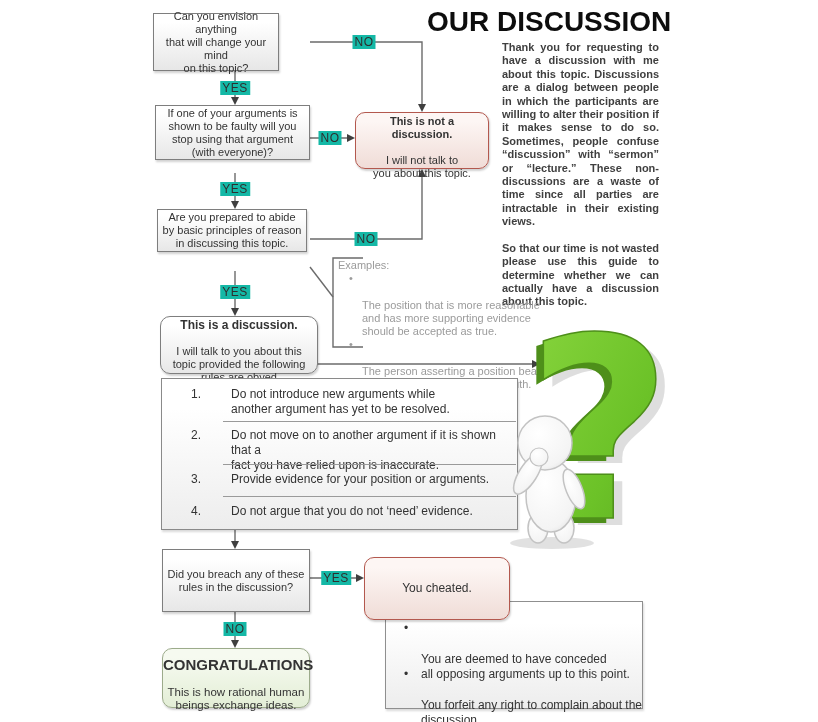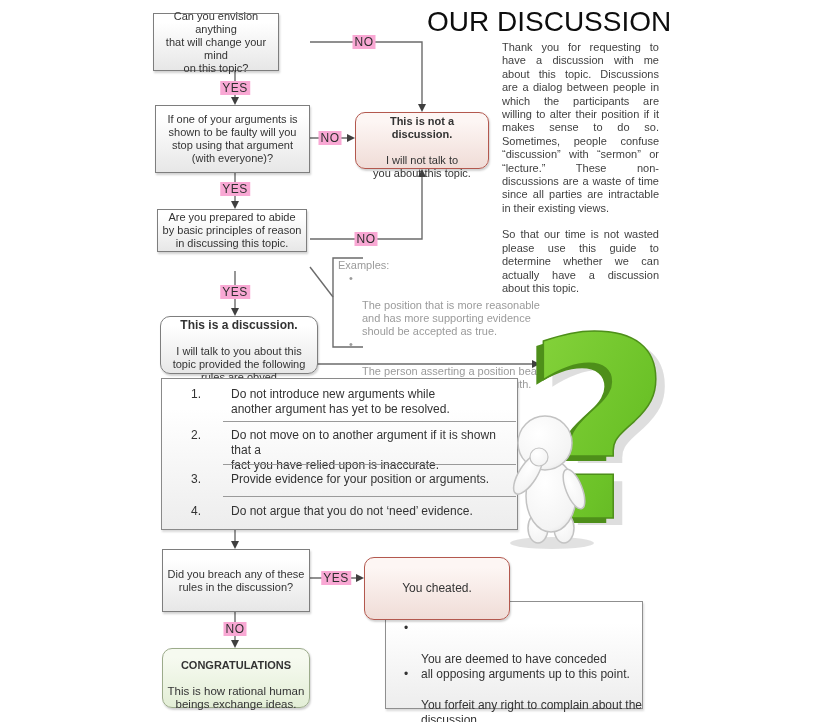--- a/index.html
+++ b/index.html
@@ -16,29 +16,29 @@
     font-size:11px;line-height:13px;color:#333;
     box-shadow:1px 1.5px 2px rgba(0,0,0,0.18);
   }
   .box .txt{white-space:pre-line;width:100%;padding:0 4px;}
   .rounded{border-radius:10px;}
   .stop{border:1.5px solid #b3584e;background:linear-gradient(#fdf6f4 15%,#f0dcd7);}
   .go{border:1.5px solid #9cab8b;background:linear-gradient(#f6faf0 15%,#e3eed6);}
   .bold{font-weight:bold;}
   .lbl{
     position:absolute;z-index:4;transform:translate(-50%,-50%);
-    background:#f9a8d4;padding:0 2px;font-size:12px;letter-spacing:0.5px;color:#2e2e2e;
+    background:#14b8a6;padding:0 2px;font-size:12px;letter-spacing:0.5px;color:#2e2e2e;
   }
   #page-title{
     position:absolute;left:427px;top:6px;z-index:2;white-space:nowrap;
-    font-size:28px;font-weight:normal;color:#0d0d0d;letter-spacing:0px;
+    font-size:28px;font-weight:bold;color:#0d0d0d;letter-spacing:0px;
   }
   #intro{
     position:absolute;left:502px;top:41px;width:157px;z-index:2;
-    font-size:11px;line-height:13.4px;text-align:justify;color:#3f3f3f;
+    font-size:11px;line-height:13.4px;text-align:justify;color:#3f3f3f;font-weight:bold;
   }
   #intro p{margin:0 0 13px 0;}
   #examples{
     position:absolute;left:336px;top:258px;width:215px;z-index:2;
     font-size:11px;line-height:13px;color:#9b9b9b;
   }
   #examples .ex-head{margin:1px 0 1px 2px;}
   .ex-item{position:relative;padding-left:26px;white-space:pre-line;margin-top:1px;}
   .ex-item .dot{position:absolute;left:13px;top:-1px;}
   #rules-box{
@@ -111,21 +111,21 @@
     <p>Thank you for requesting to have a discussion with me about this topic. Discussions are a dialog between people in which the participants are willing to alter their position if it makes sense to do so. Sometimes, people confuse “discussion” with “sermon” or “lecture.” These non-discussions are a waste of time since all parties are intractable in their existing views.</p>
     <p>So that our time is not wasted please use this guide to determine whether we can actually have a discussion about this topic.</p>
   </div>
 
   <div class="box" style="left:153px;top:13px;width:126px;height:58px;">
     <div class="txt">Can you envision anything
 that will change your mind
 on this topic?</div>
   </div>
 
-  <div class="box" style="left:155px;top:105px;width:155px;height:68px;">
+  <div class="box" style="left:155px;top:105px;width:155px;height:55px;">
     <div class="txt">If one of your arguments is
 shown to be faulty will you
 stop using that argument
 (with everyone)?</div>
   </div>
 
   <div class="box" style="left:157px;top:209px;width:150px;height:43px;">
     <div class="txt">Are you prepared to abide
 by basic principles of reason
 in discussing this topic.</div>
@@ -206,21 +206,21 @@
   </div>
 
   <div class="box rounded stop" style="left:364px;top:549px;width:146px;height:63px;z-index:3;margin-top:8px;">
     <div class="txt" style="font-size:12px;line-height:15px;">
       <span>You cheated.</span><br>
     </div>
   </div>
 
   <div class="box rounded go" style="left:162px;top:648px;width:148px;height:60px;">
     <div class="txt" style="font-size:11.5px;">
-      <span class="bold" style="font-size:11px;">CONGRATULATIONS</span><br>
+      <span class="bold" style="font-size:15px;">CONGRATULATIONS</span><br>
       <span>This is how rational human
 beings exchange ideas.</span>
     </div>
   </div>
 
   <div class="lbl" style="left:364px;top:42px;">NO</div>
   <div class="lbl" style="left:235px;top:88px;">YES</div>
   <div class="lbl" style="left:330px;top:138px;">NO</div>
   <div class="lbl" style="left:235px;top:189px;">YES</div>
   <div class="lbl" style="left:366px;top:239px;">NO</div>

